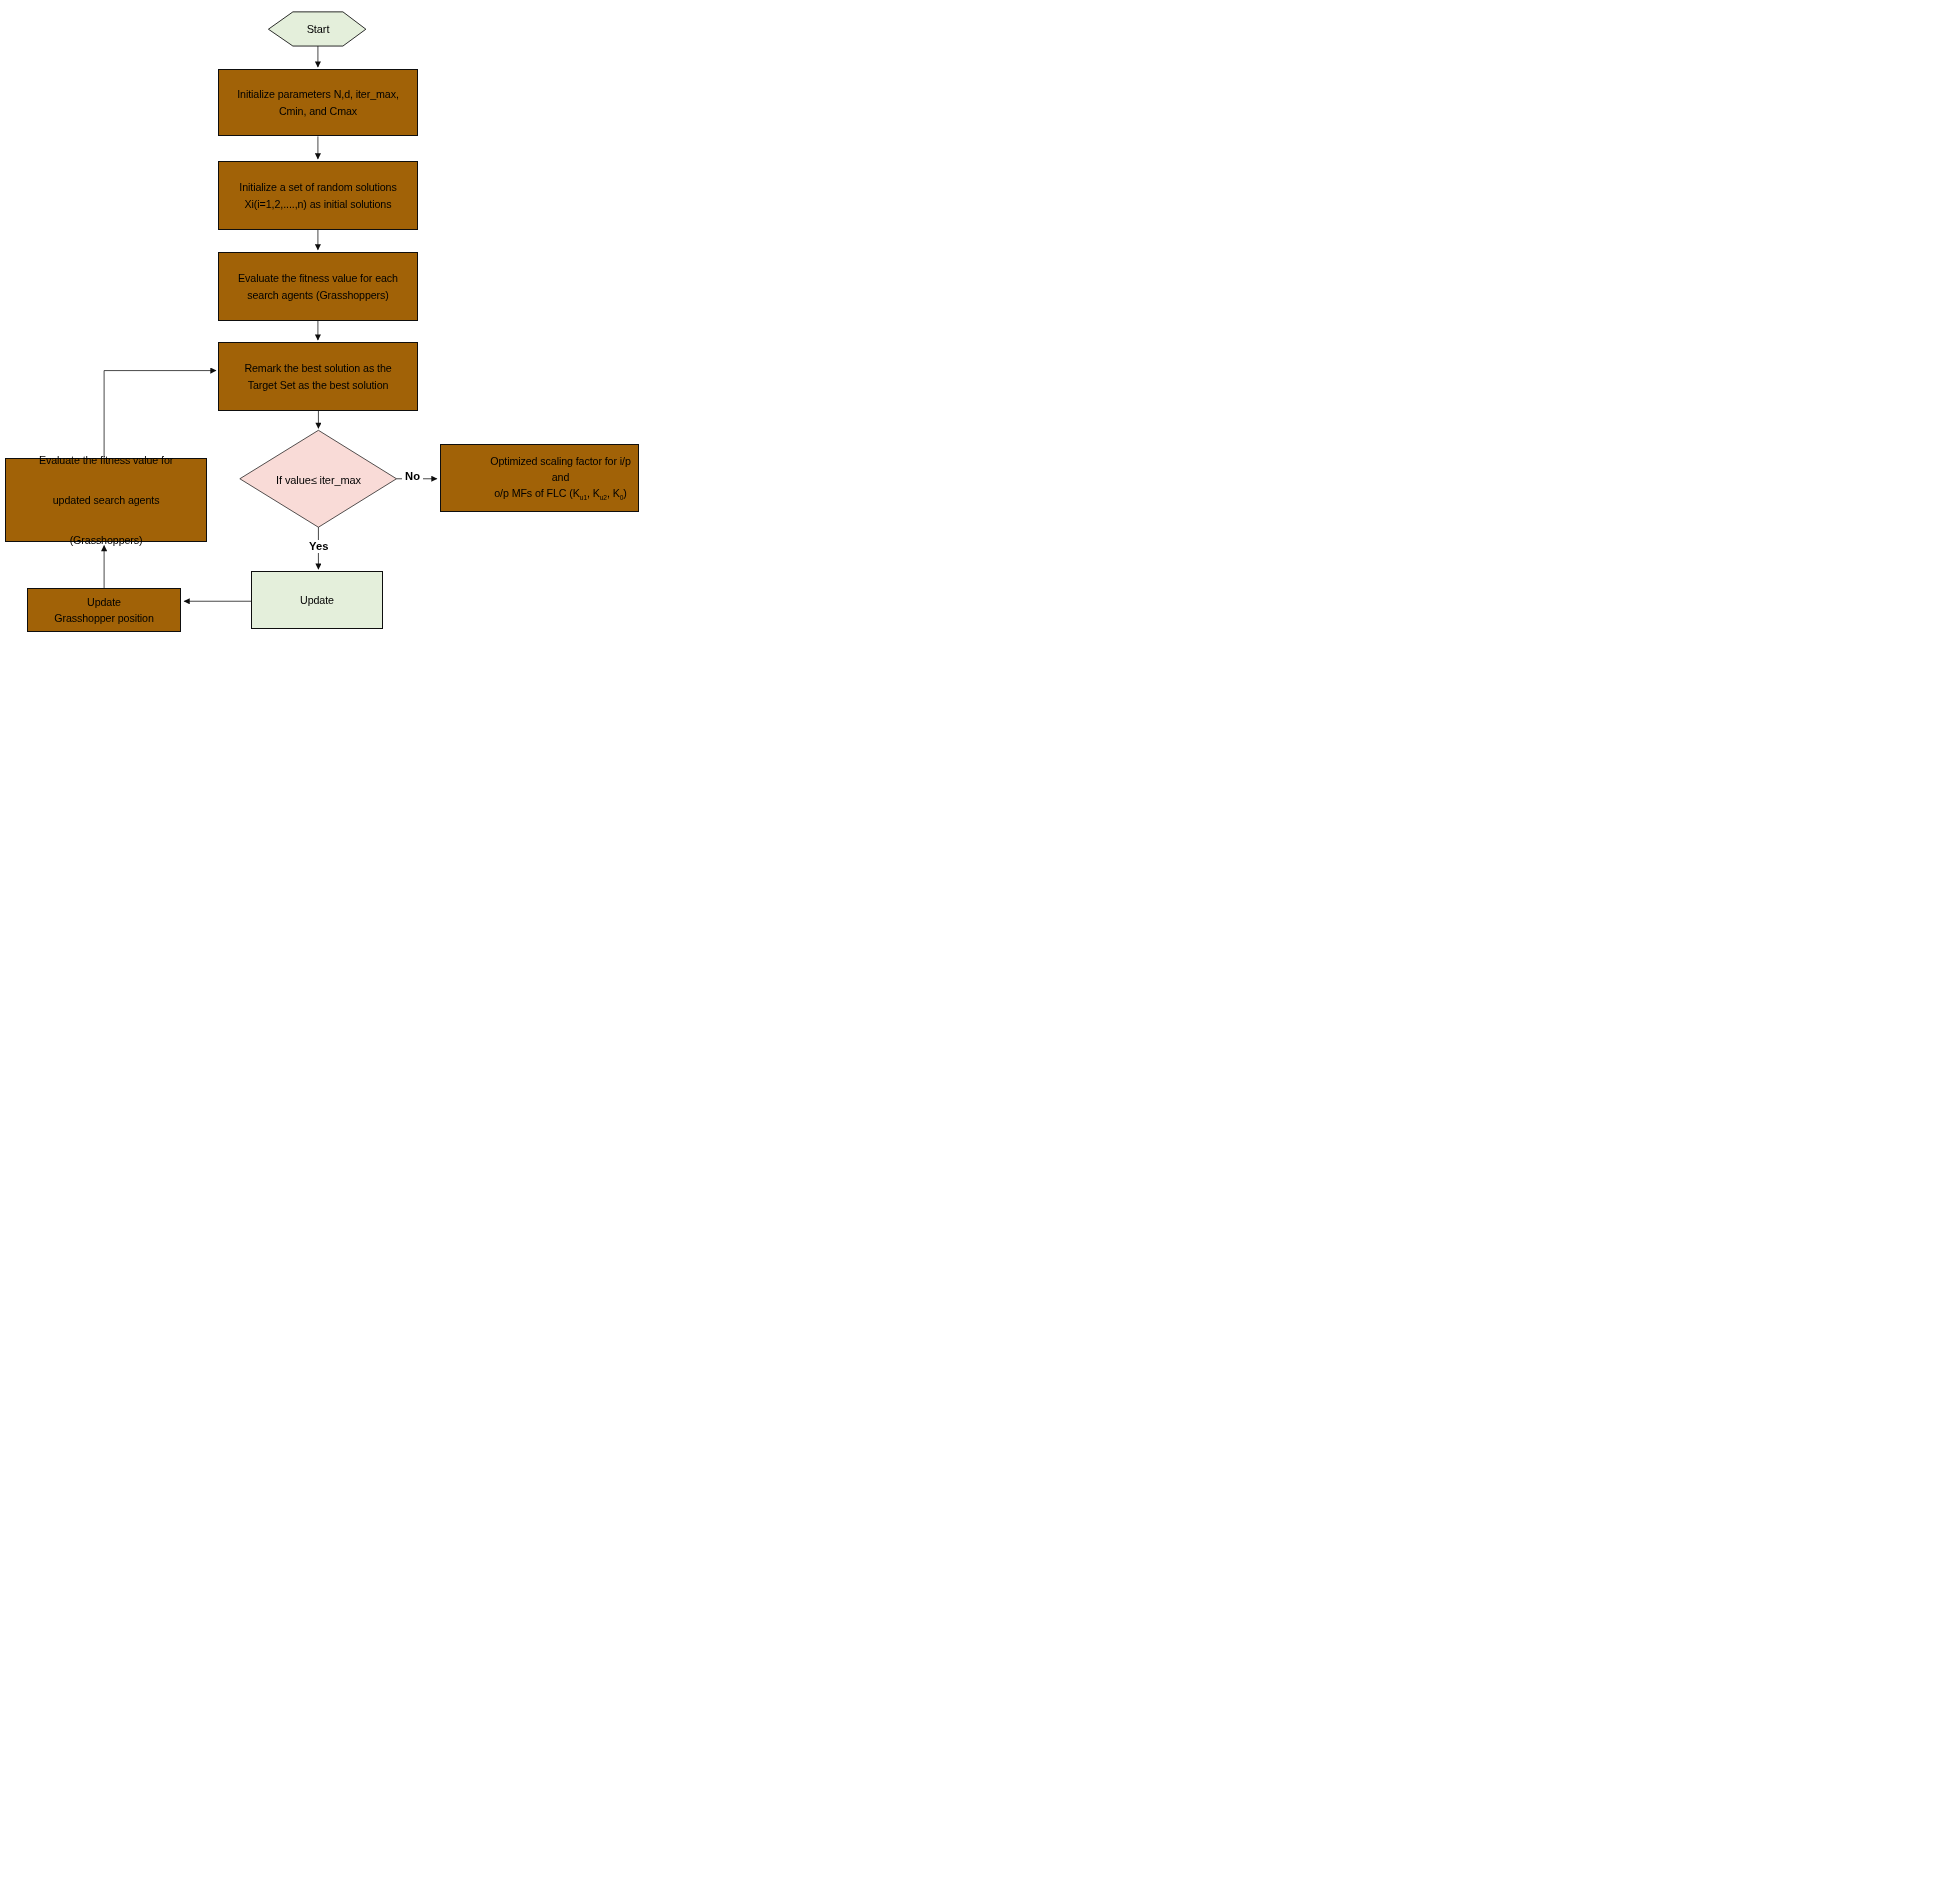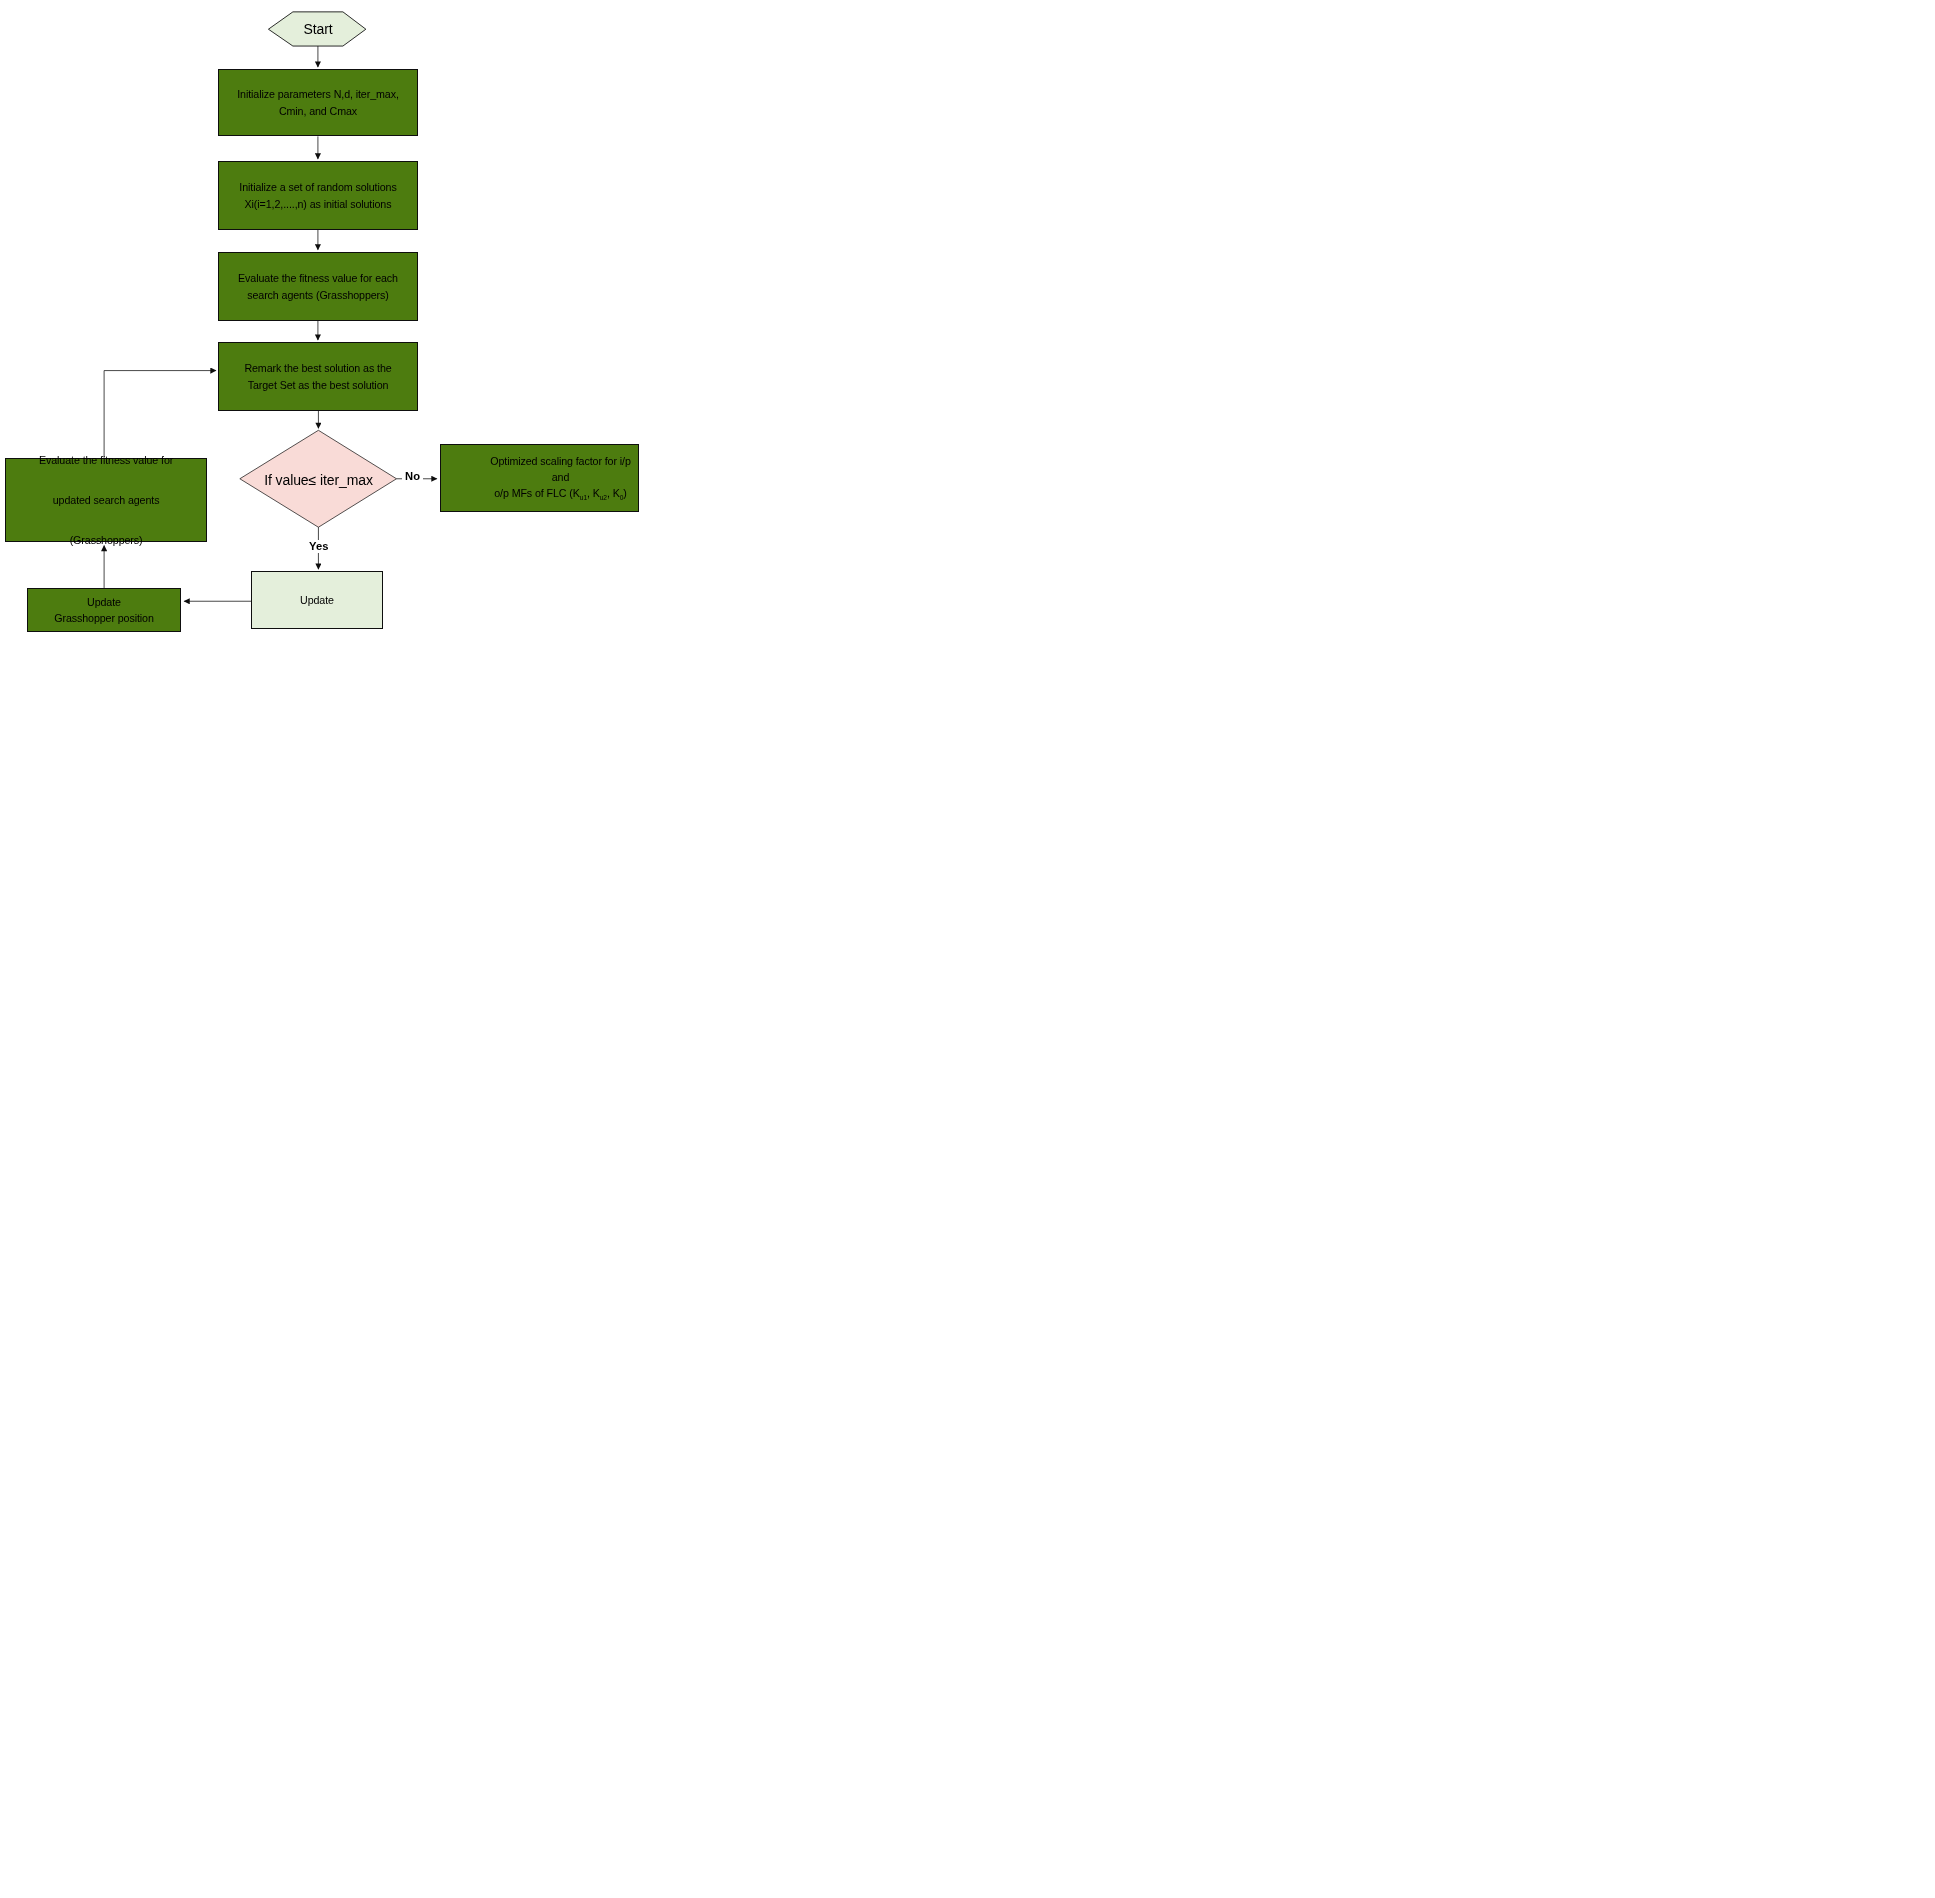--- a/index.html
+++ b/index.html
@@ -7,26 +7,26 @@
     position:relative; width:645px; height:633px; background:#ffffff;
     font-family:"Liberation Sans", sans-serif; color:#000;
   }
   svg.layer { position:absolute; left:0; top:0; width:645px; height:633px; }
   .node {
     position:absolute; box-sizing:border-box;
     display:flex; flex-direction:column; align-items:center; justify-content:center;
     text-align:center; border:1px solid #0e0e0e;
     font-size:10.7px; line-height:1.5; letter-spacing:-0.1px;
   }
-  .pink  { background:#4d7c0f; }
+  .pink  { background:#a16207; }
   .green { background:#e4efdb; }
   .overlay {
     position:absolute; box-sizing:border-box; border:none; background:transparent;
     display:flex; align-items:center; justify-content:center; 
-    font-size:14px; letter-spacing:-0.1px;
+    font-size:11px; letter-spacing:-0.1px;
   }
   .edge-label {
     position:absolute; font-weight:bold; font-size:11.2px; background:#ffffff;
     padding:0 3.1px; line-height:1.2;
   }
   .sub { font-size:0.62em; vertical-align:sub; }
 </style>
 </head>
 <body>
 

